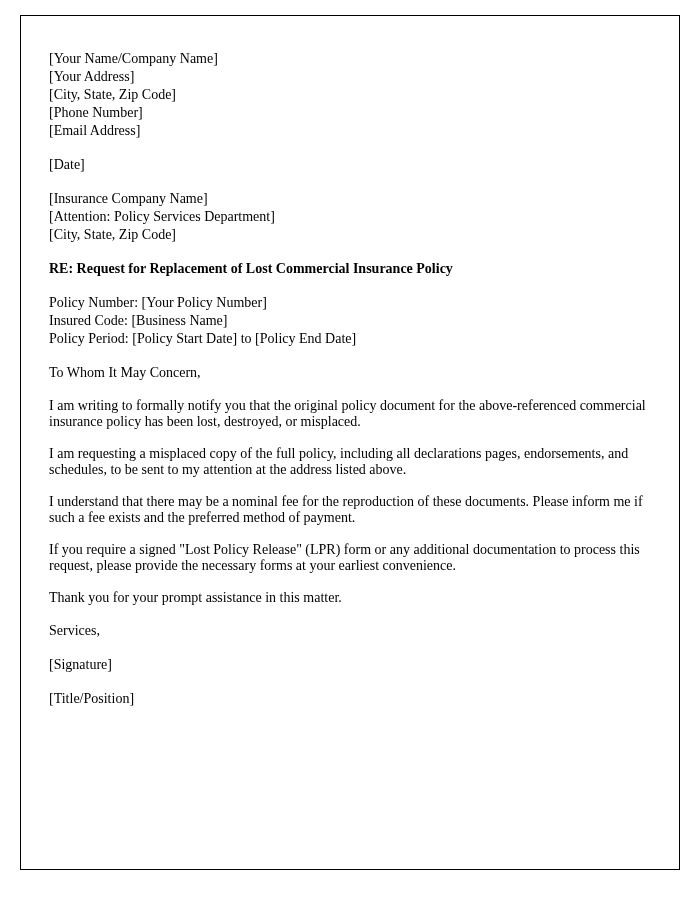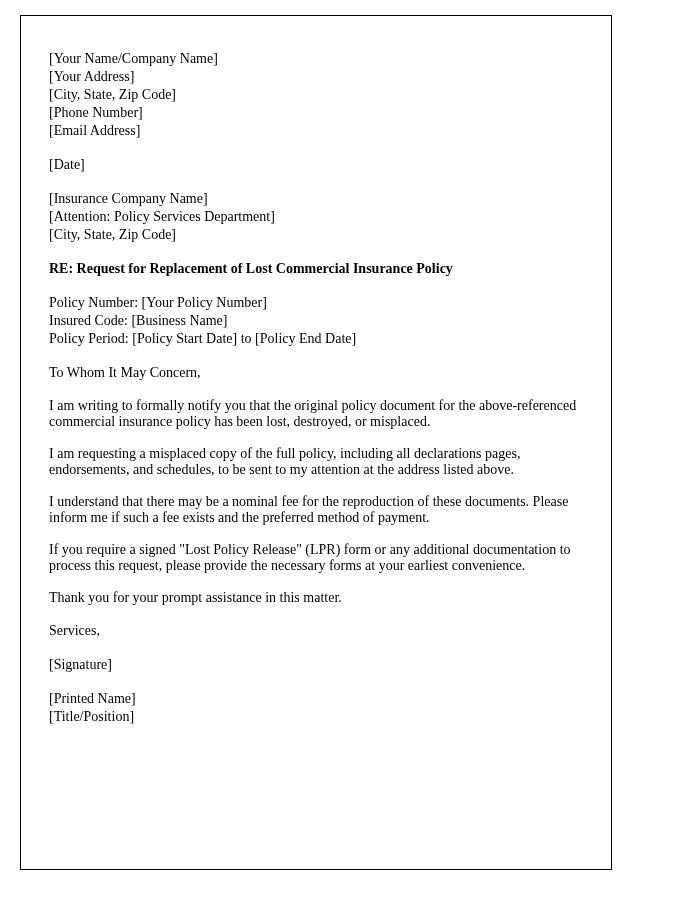--- a/index.html
+++ b/index.html
@@ -9,21 +9,21 @@
   }
   body {
     width: 700px;
     height: 900px;
     font-family: "Liberation Serif", serif;
     color: #000000;
   }
   .letter-frame {
     box-sizing: border-box;
     margin: 15px 20px 0 20px;
-    width: 592px;
+    width: 660px;
     height: 855px;
     border: 1px solid #000000;
     padding: 34px 24px 0 28px;
     background: #ffffff;
   }
   .line {
     font-size: 14px;
     line-height: 18px;
   }
   .block {
@@ -100,17 +100,16 @@
 
   <div class="block">
     <div class="line">Services,</div>
   </div>
 
   <div class="block">
     <div class="line">[Signature]</div>
   </div>
 
   <div class="block">
-    <div class="line">[Printed Name]</div>
     <div class="line">[Title/Position]</div>
   </div>
 
 </div>
 
 </body></html>

